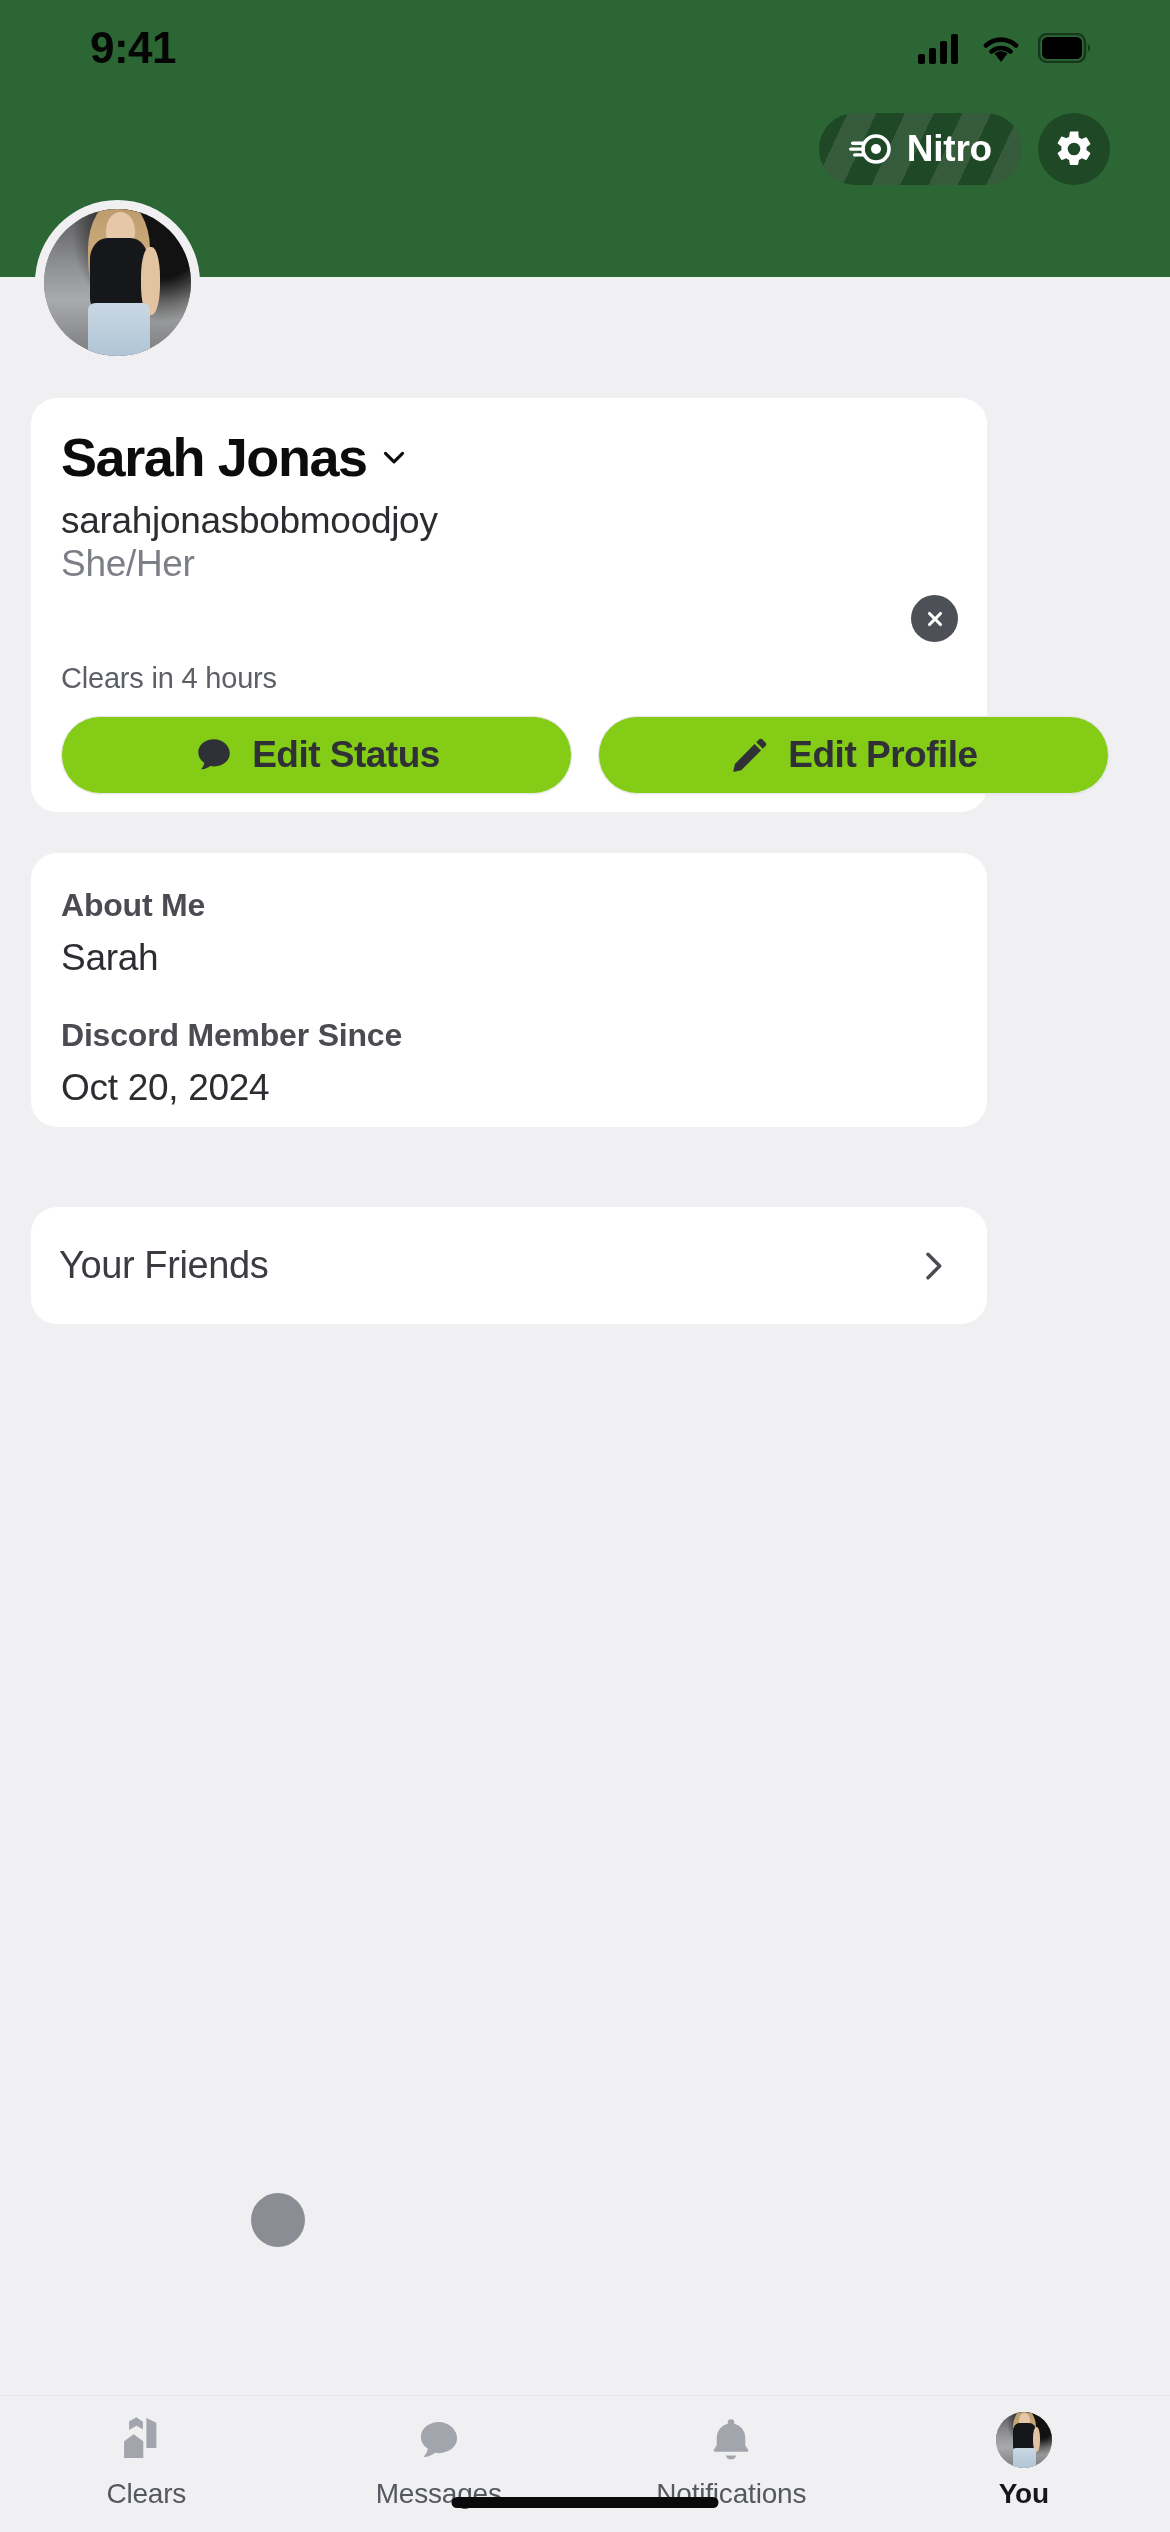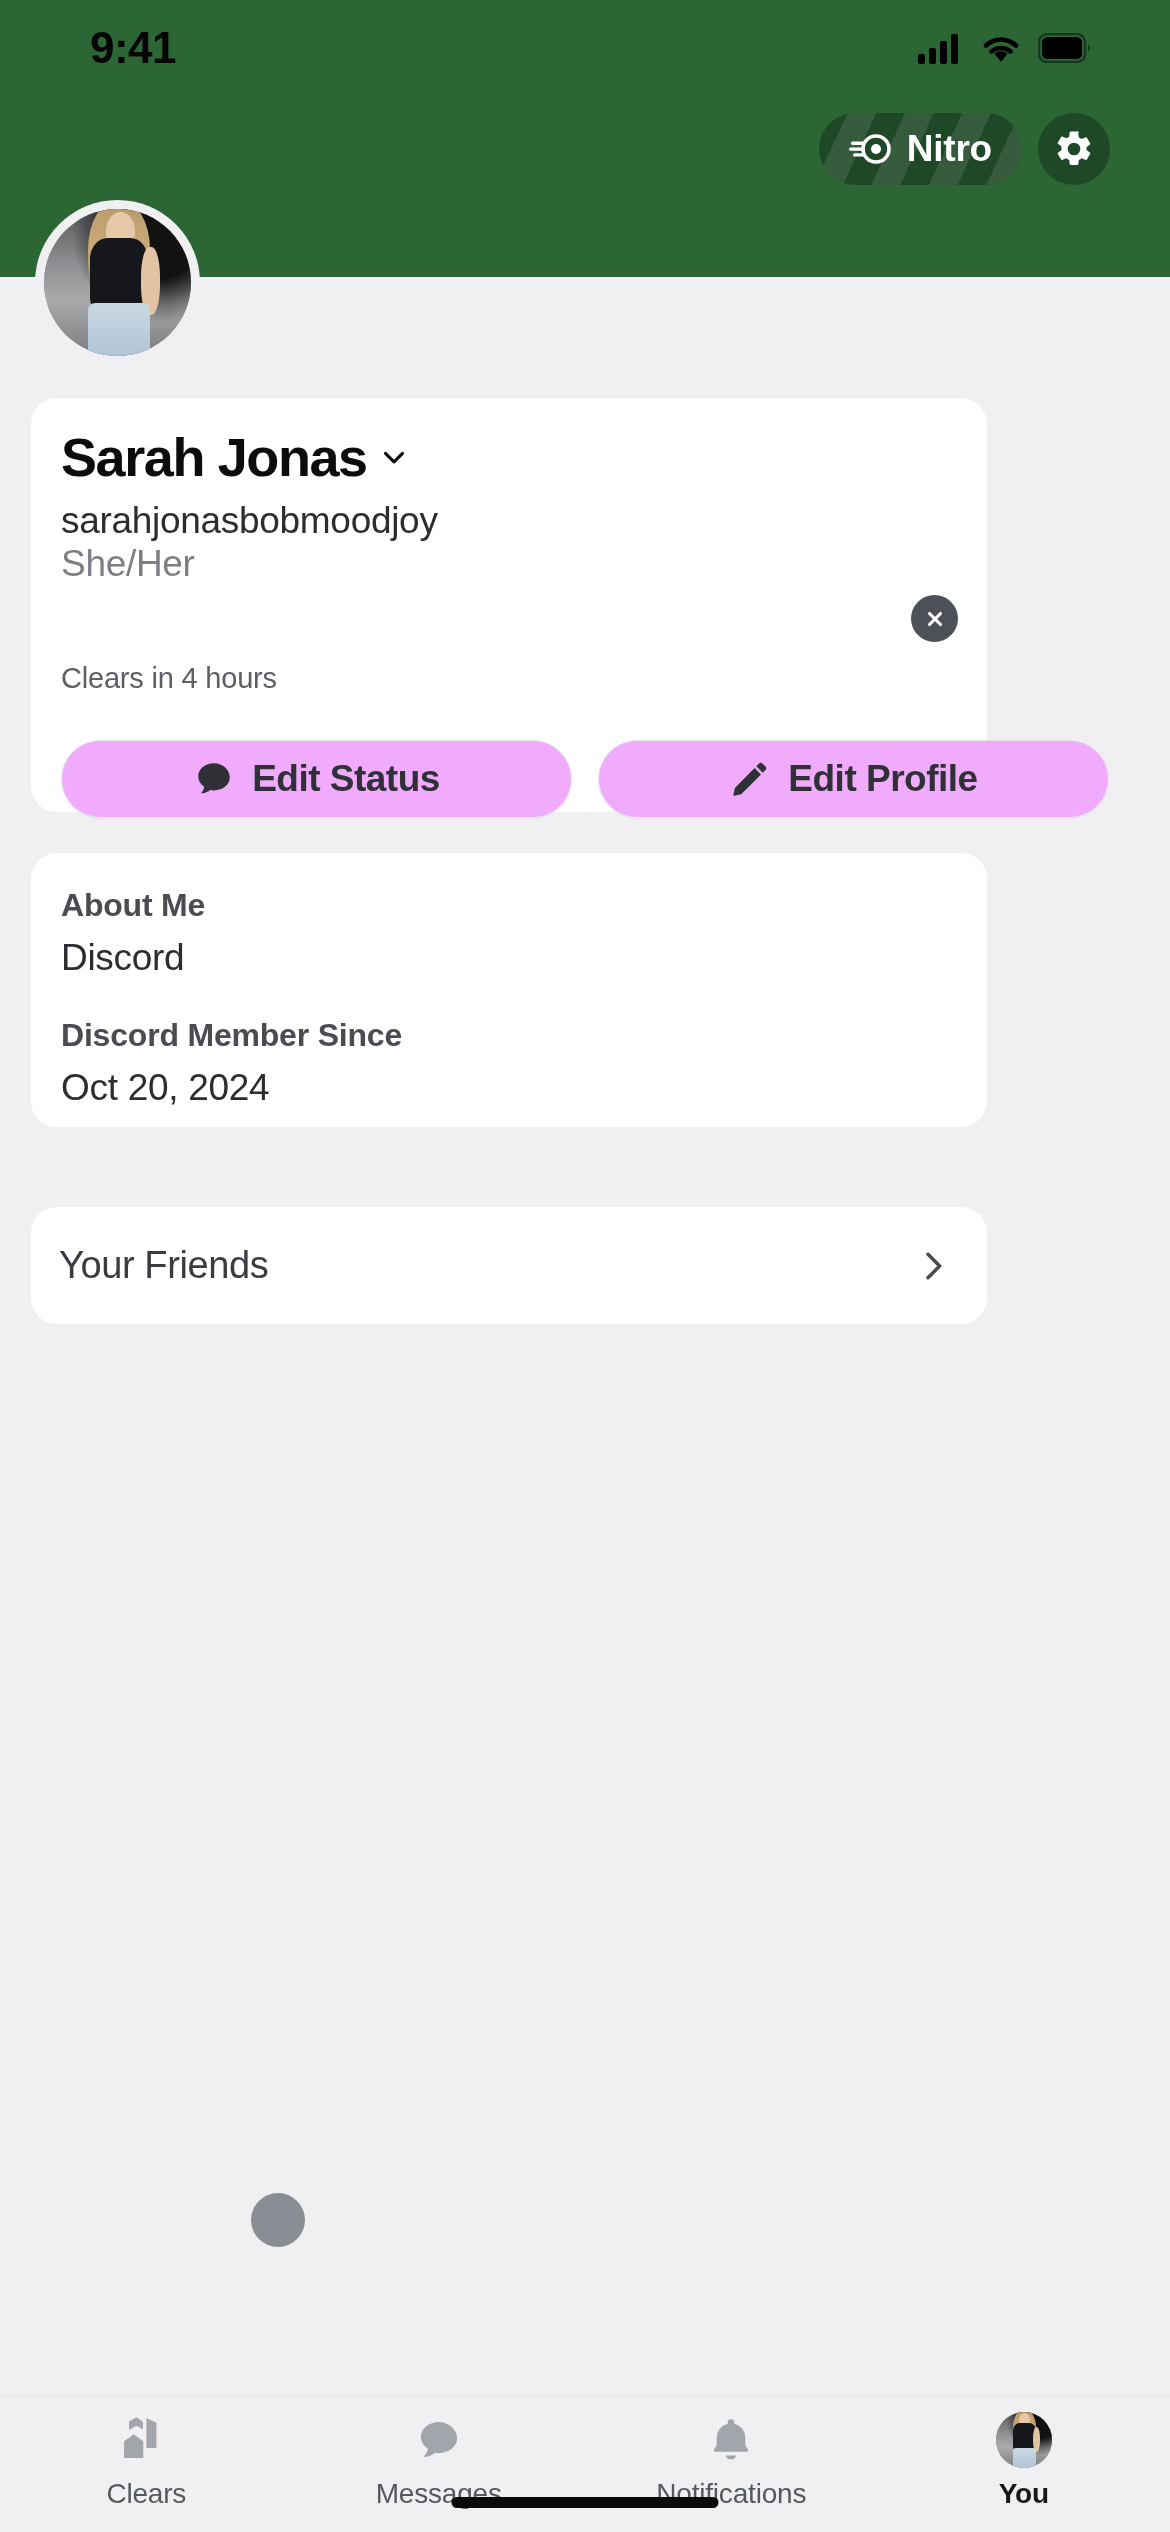--- a/index.html
+++ b/index.html
@@ -104,25 +104,24 @@
     background:#4E5058; border:none; cursor:pointer;
     display:flex; align-items:center; justify-content:center;
   }
 
   .btn-row{
     position:absolute; left:30px; top:318px; width:1048px;
     display:flex; gap:26px;
   }
   .pill{
     flex:1; height:78px; border-radius:39px;
-    background:#f0abfc; border:1.5px solid #E7E7EC;
+    background:#84cc16; border:1.5px solid #E7E7EC;
     display:flex; align-items:center; justify-content:center; gap:17px;
     cursor:pointer;
     box-shadow:0 1px 2px rgba(16,16,20,0.05);
-    margin-top:24px;
   }
   .pill-label{ font-size:37px; font-weight:600; color:#2F3136; letter-spacing:-0.5px; }
 
   .section-title{
     position:absolute; left:30px;
     font-size:32px; font-weight:700; color:#4A4C52; letter-spacing:-0.2px;
   }
   .section-value{
     position:absolute; left:30px;
     font-size:37px; color:#2B2D31; letter-spacing:-0.3px;
@@ -286,21 +285,21 @@
           <path d="M3.4 17.1 2.5 21a.5.5 0 0 0 .6.6l3.9-.9L18.3 9.4l-3.7-3.7L3.4 17.1Z"></path>
           <path d="M20.7 4.7 19.3 3.3a1.6 1.6 0 0 0-2.3 0l-1.4 1.4 3.7 3.7 1.4-1.4a1.6 1.6 0 0 0 0-2.3Z"></path>
         </svg>
         <span class="pill-label">Edit Profile</span>
       </div>
     </div>
   </div>
 
   <div class="card" id="about-card">
     <div class="section-title" id="about-title">About Me</div>
-    <div class="section-value" id="about-value">Discord</div>
+    <div class="section-value" id="about-value">Sarah</div>
     <div class="section-title" id="member-title">Discord Member Since</div>
     <div class="section-value" id="member-value">Oct 20, 2024</div>
   </div>
 
   <div class="card" id="friends-card">
     <div class="friends-row">
       <span class="friends-label">Your Friends</span>
       <svg width="40" height="40" viewBox="0 0 24 24">
         <path d="M9 5 L16 12 L9 19" fill="none" stroke="#4A4C52" stroke-width="2.1" stroke-linecap="round" stroke-linejoin="round"></path>
       </svg>

